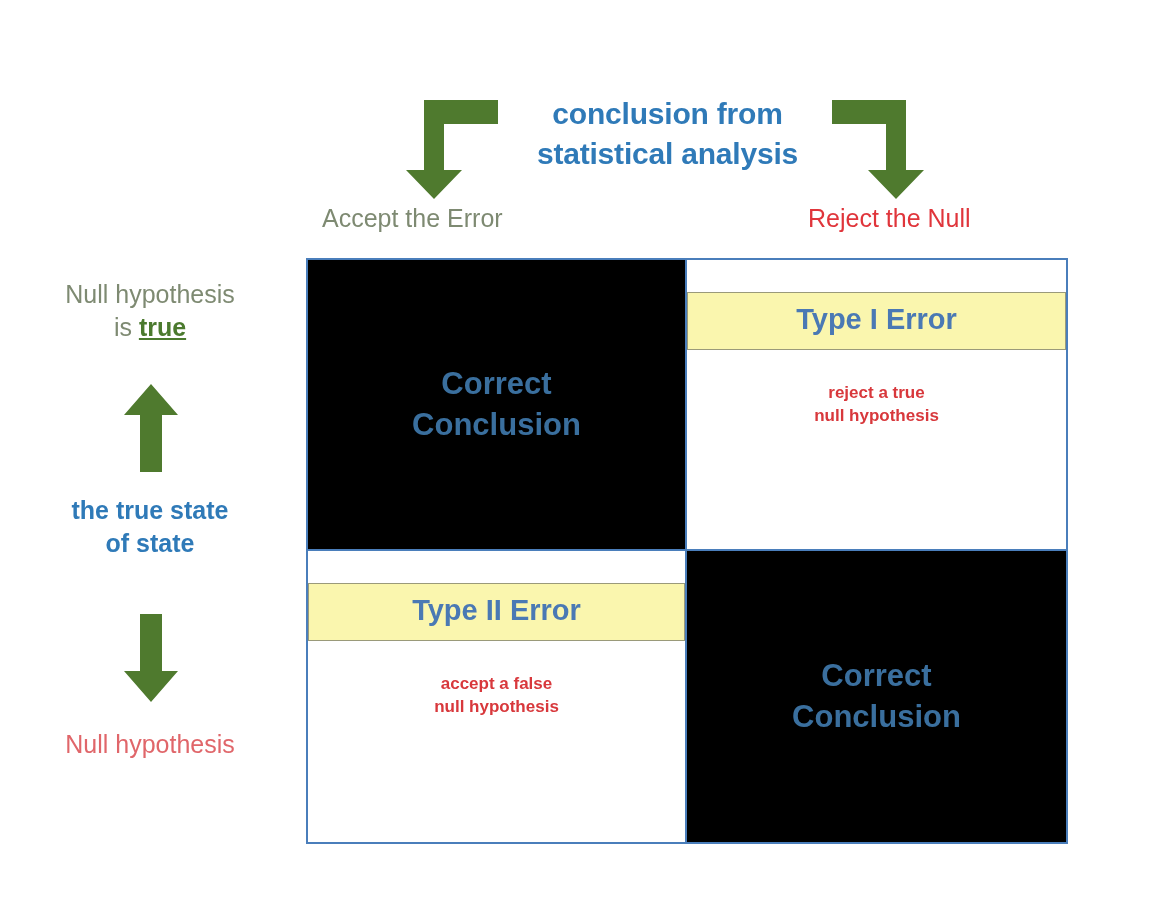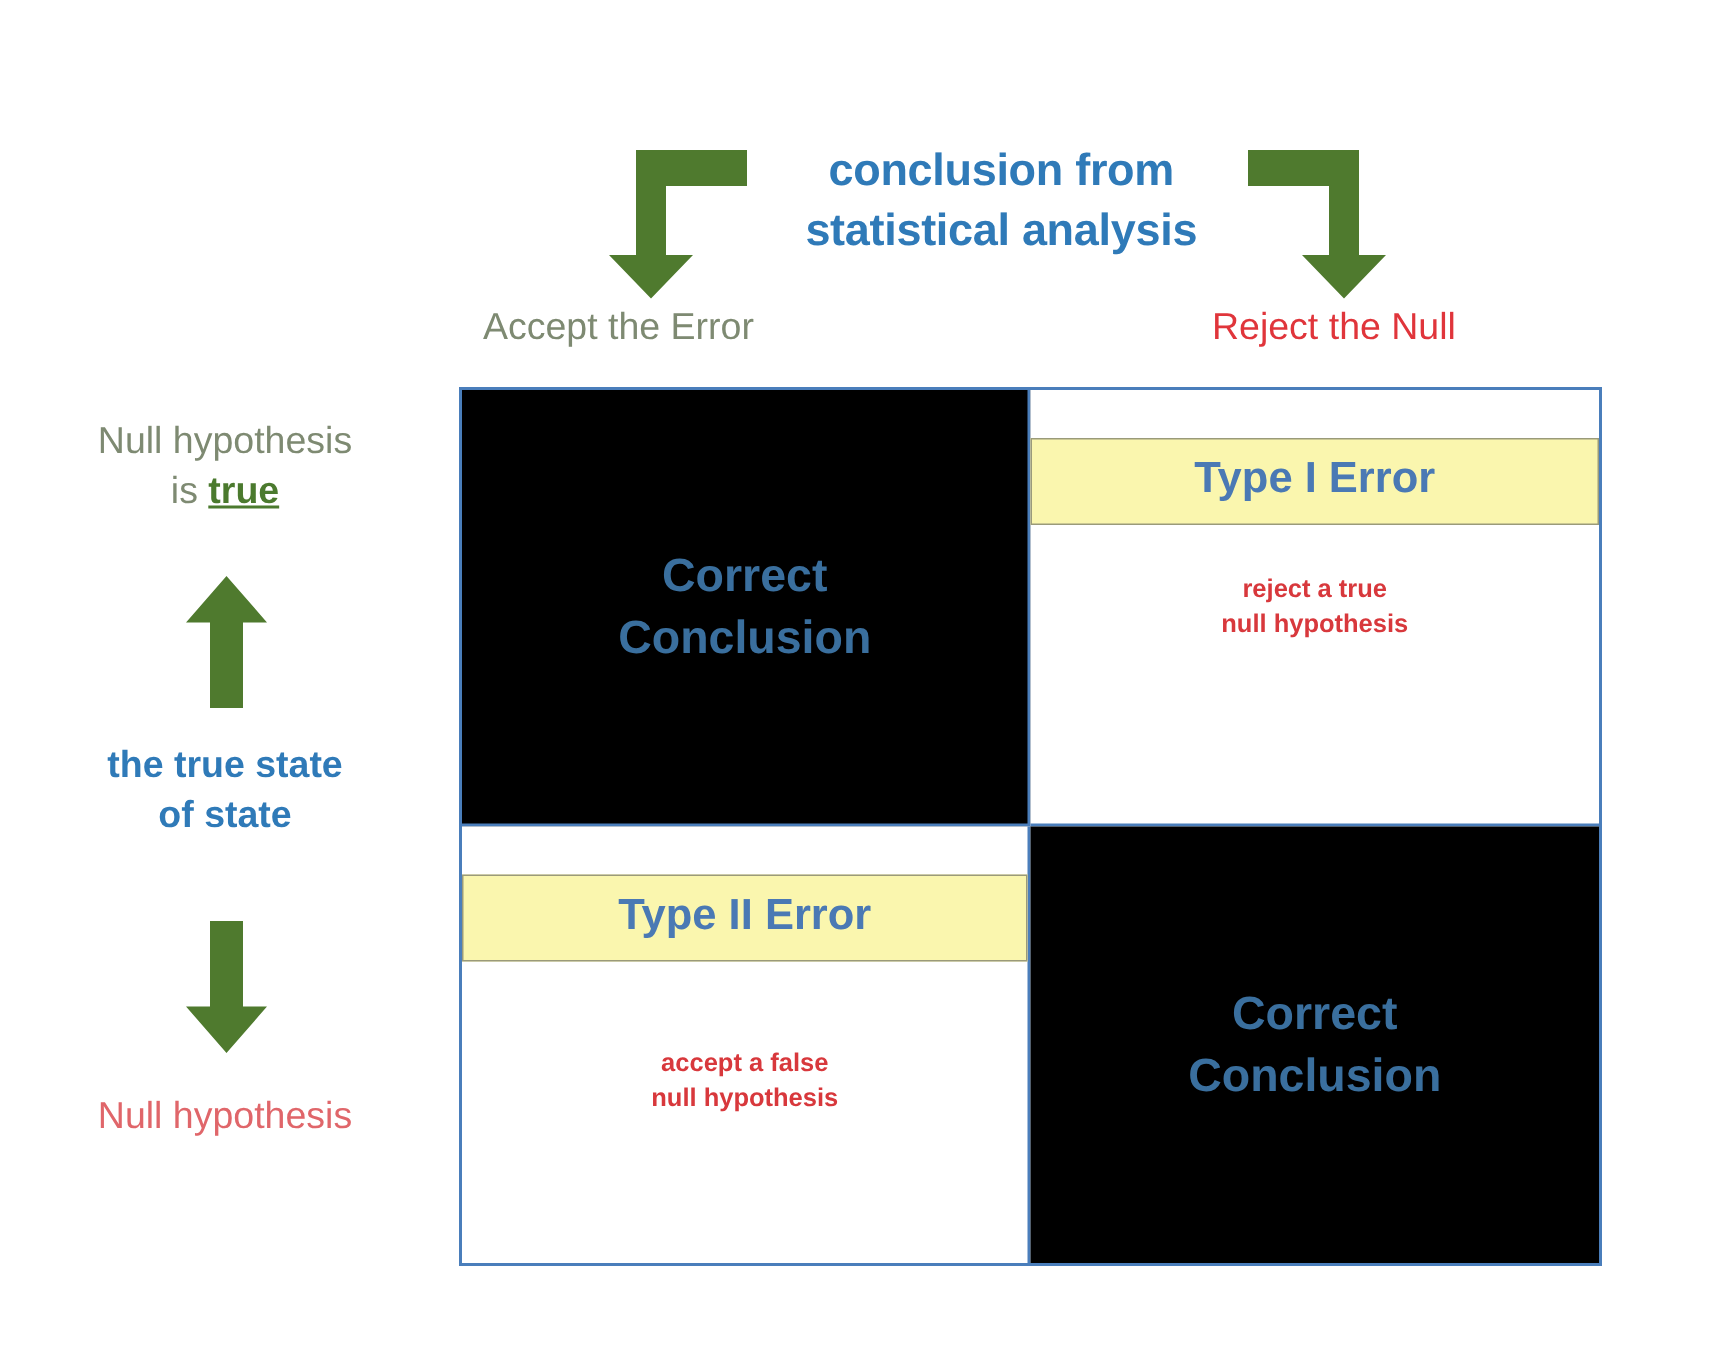--- a/index.html
+++ b/index.html
@@ -118,21 +118,21 @@
     box-sizing: border-box;
     display: flex;
     flex-direction: column;
     justify-content: center;
   }
   .cell.green { background: #000000; }
   .cell.white { background: #ffffff; justify-content: flex-start; }
 
   #cell-tl { border-right: 2px solid #4a7ebb; border-bottom: 2px solid #4a7ebb; }
   #cell-tr { border-bottom: 2px solid #4a7ebb; }
-  #cell-bl { border-right: 2px solid #4a7ebb; gap: 25px; }
+  #cell-bl { border-right: 2px solid #4a7ebb; }
 
   .correct-label {
     color: #3a6f9e;
     font-weight: bold;
     font-size: 31px;
     line-height: 1.3;
     text-align: center;
   }
 
   .error-box {

